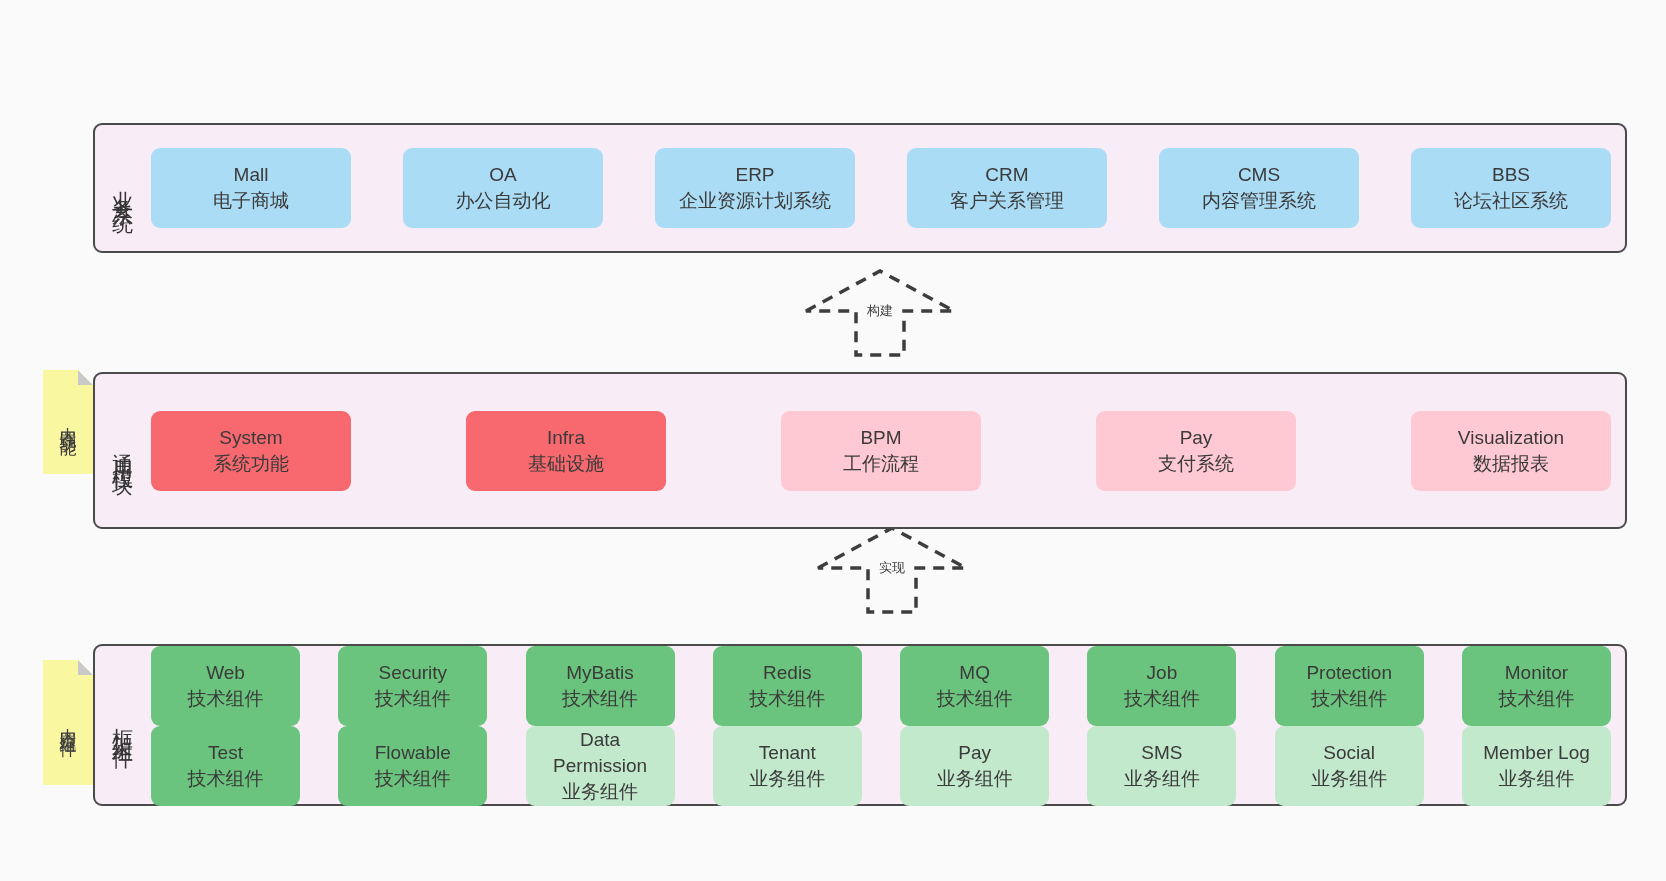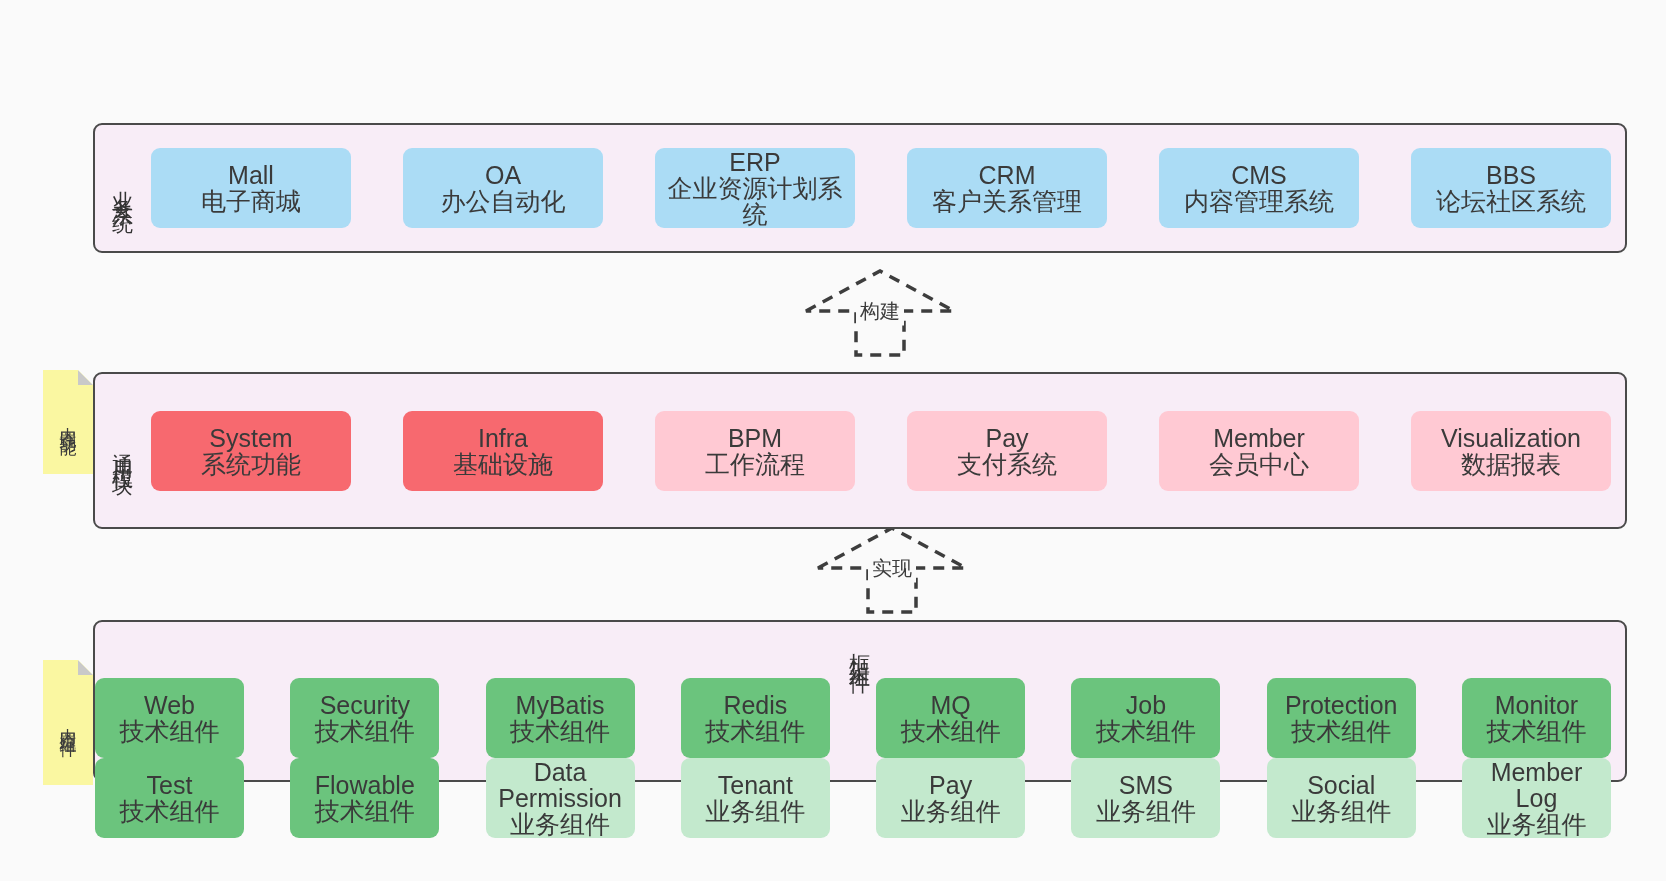--- a/index.html
+++ b/index.html
@@ -11,57 +11,57 @@
   }
   .panel{
     position:absolute;left:93px;width:1534px;
     background:var(--c-panel_bg,#f8edf7);
     border:2px solid var(--c-panel_border,#4a4a4a);
     border-radius:9px;box-sizing:border-box;
     display:flex;align-items:stretch;z-index:2;
   }
   .panel-top{top:123px;height:130px;}
   .panel-mid{top:372px;height:157px;}
-  .panel-bottom{top:620px;height:162px;flex-direction:column;}
+  .panel-bottom{top:644px;height:162px;}
   .labelcol{flex:0 0 56px;display:flex;align-items:center;justify-content:center;}
   .vlabel{
     writing-mode:vertical-rl;text-orientation:upright;
     font-size:21px;letter-spacing:7px;color:#333;line-height:1;
   }
   .boxrow{
     flex:1;display:flex;align-items:center;justify-content:space-between;
     padding-right:14px;
   }
   .rows{
     flex:1;display:flex;flex-direction:column;justify-content:space-evenly;
   }
   .box{
     height:80px;border-radius:9px;display:flex;flex-direction:column;
     align-items:center;justify-content:center;text-align:center;
-    font-size:25px;line-height:26px;box-sizing:border-box;padding:2px 6px;
+    font-size:19px;line-height:26px;box-sizing:border-box;padding:2px 6px;
   }
   .box-lg{width:200px;}
   .box-sm{width:149px;}
   .box[data-variant="blue"]{background:var(--c-blue,#abdcf5);}
   .box[data-variant="red"]{background:var(--c-red,#f7696f);}
   .box[data-variant="pink"]{background:var(--c-pink,#ffc9d3);}
   .box[data-variant="green"]{background:var(--c-green,#6bc47d);}
   .box[data-variant="lightgreen"]{background:var(--c-lightgreen,#c3e9cd);}
   .arrow{position:absolute;width:160px;height:92px;z-index:1;}
   .arrow-1{left:800px;top:267px;}
   .arrow-2{left:812px;top:524px;}
   .arrow svg{position:absolute;inset:0;width:100%;height:100%;}
   .arrow path{
     fill:none;stroke:#3d3d3d;stroke-width:3.5;
     stroke-dasharray:11 8;stroke-linejoin:miter;
   }
   .arrow-label{
     position:absolute;left:50%;top:44px;transform:translate(-50%,-50%);
     background:var(--c-page_bg,#fafafa);padding:1px 4px;
-    font-size:20px;white-space:nowrap;color:#3d3d3d;
+    font-size:13px;white-space:nowrap;color:#3d3d3d;
   }
   .note{
     position:absolute;width:50px;z-index:1;
     background:var(--c-yellow,#faf7a1);
     clip-path:polygon(0 0,calc(100% - 15px) 0,100% 15px,100% 100%,0 100%);
     display:flex;align-items:center;justify-content:center;
   }
   .note-mid{left:43px;top:370px;height:104px;}
   .note-bottom{left:43px;top:660px;height:125px;}
   .note-fold{
@@ -142,24 +142,20 @@
         </div>
       <div class="box box-lg" data-variant="pink">
           <div>BPM</div>
           <div>工作流程</div>
         </div>
       <div class="box box-lg" data-variant="pink">
           <div>Pay</div>
           <div>支付系统</div>
         </div>
       <div class="box box-lg" data-variant="pink">
-          <div>Member</div>
-          <div>会员中心</div>
-        </div>
-      <div class="box box-lg" data-variant="pink">
           <div>Visualization</div>
           <div>数据报表</div>
         </div>
     </div>
   </section>
 
   <div class="arrow arrow-2">
     <svg viewBox="0 0 160 92">
       <path d="M6,44 L80,4 L154,44 L104,44 L104,88 L56,88 L56,44 Z"></path>
     </svg>

